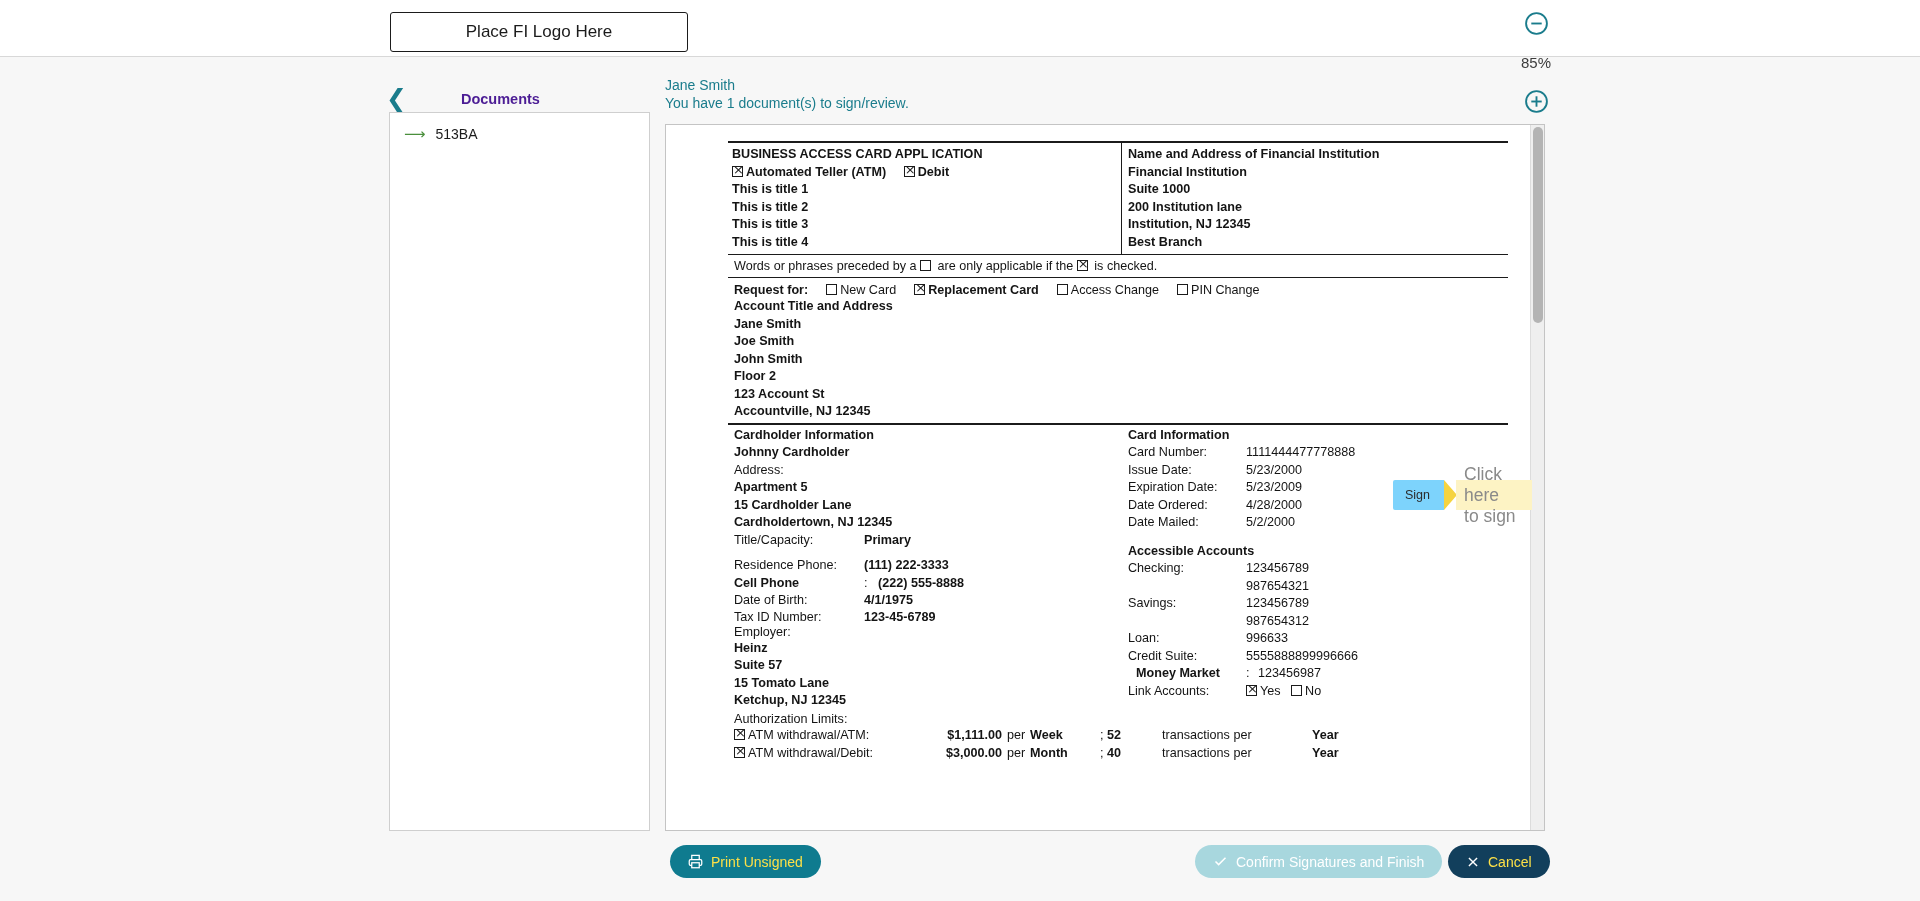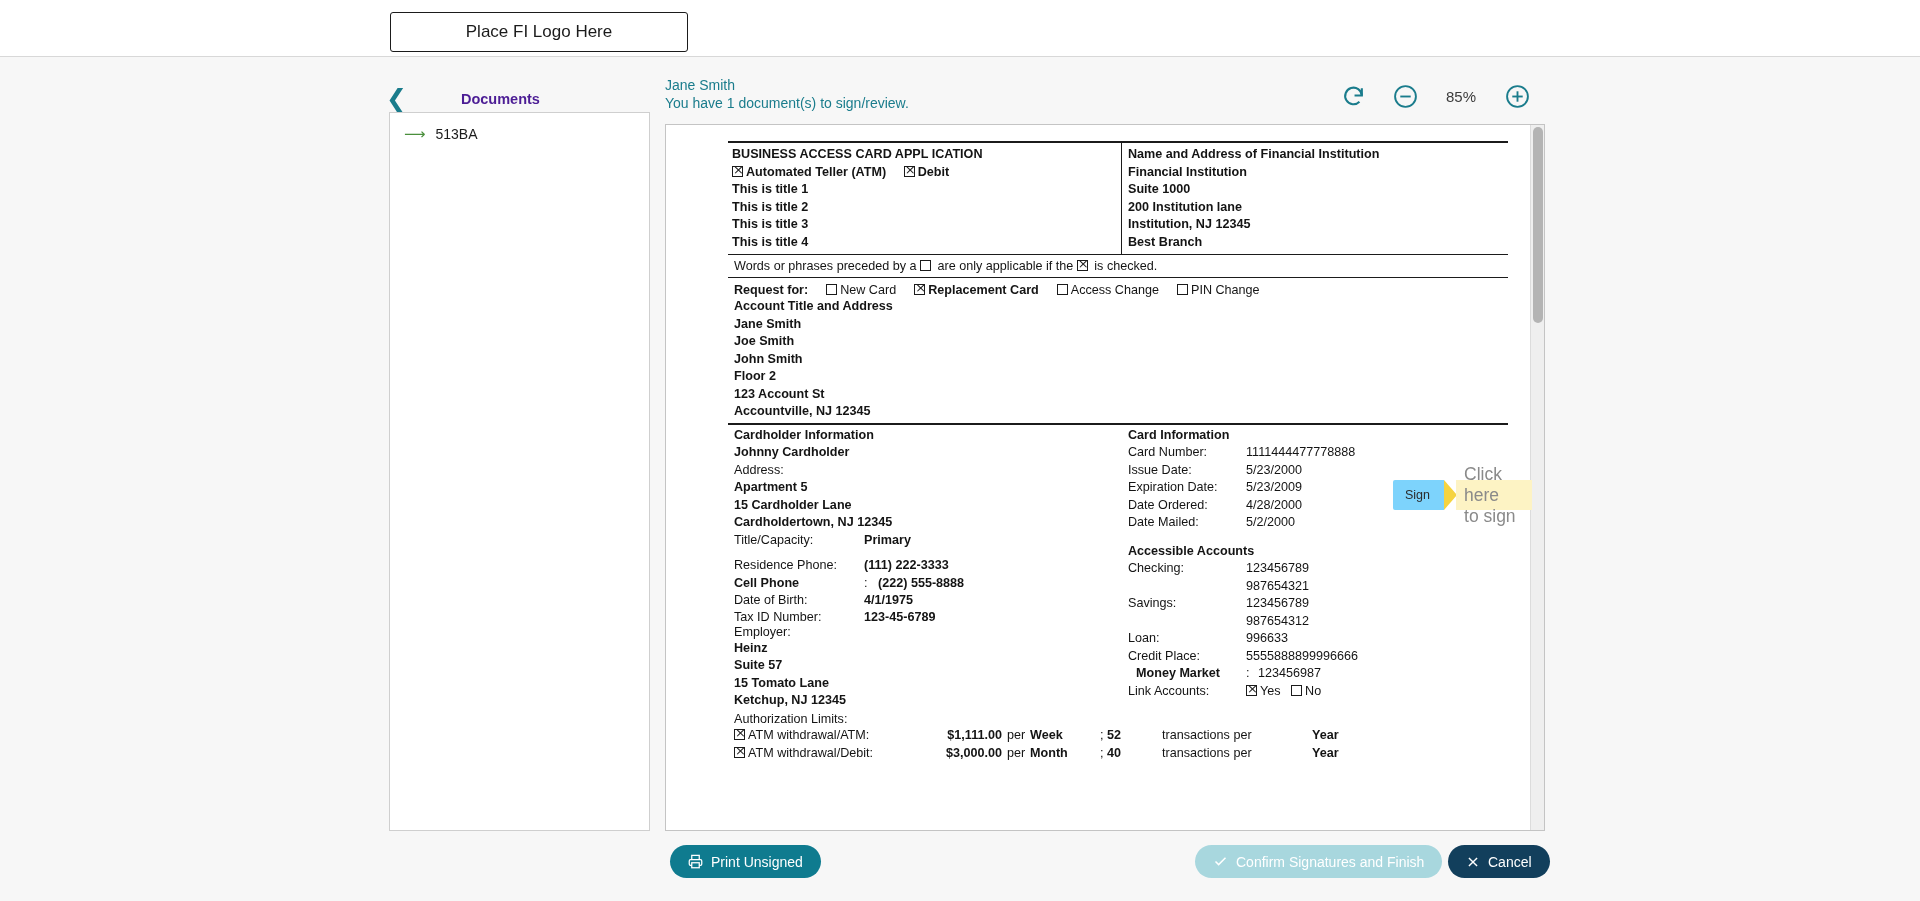--- a/index.html
+++ b/index.html
@@ -85,25 +85,26 @@
     line-height: 18px;
   }
   .user-sub {
     font-size: 14px;
     color: #1a7c8c;
     line-height: 18px;
   }
   
   .zoom-controls {
     position: absolute;
-    left: 1330px; top: 78px;
+    left: 1436px; top: 78px;
     width: 200px; height: 36px;
     display: flex; align-items: center;
     justify-content: flex-end;
-    gap: 26px;
+    gap: 18px;
+    flex-direction: column;
   }
   .circ-icon {
     width: 26px; height: 26px;
     border-radius: 50%;
     display: flex; align-items: center; justify-content: center;
     color: #1a7c8c;
     cursor: pointer;
   }
   .circ-icon svg { display: block; }
   .zoom-pct {
@@ -239,21 +240,21 @@
     padding: 0 16px 0 8px;
     margin-left: -1px;
   }
   
   .btn {
     position: absolute;
     height: 33px;
     border-radius: 17px;
     display: flex; align-items: center; justify-content: center;
     font-size: 14px;
-    color: #ffffff;
+    color: #fde047;
     cursor: pointer;
     border: none;
     white-space: nowrap;
     padding: 0 18px;
   }
   .btn .ic { margin-right: 8px; display: flex; align-items: center; }
   .btn-print { left: 670px; top: 845px; background: #0f7b8f; }
   .btn-confirm { left: 1195px; top: 845px; background: #a8d7de; color: #ffffff; }
   .btn-cancel { left: 1448px; top: 845px; background: #123f5c; }
 </style>
@@ -442,21 +443,21 @@
             </div>
             <div class="kv2">
               <span class="k"></span>
               <span class="v">987654312</span>
             </div>
             <div class="kv2">
               <span class="k">Loan:</span>
               <span class="v">996633</span>
             </div>
             <div class="kv2">
-              <span class="k">Credit Place:</span>
+              <span class="k">Credit Suite:</span>
               <span class="v">5555888899996666</span>
             </div>
             <div class="kv2">
               <span class="k b" style="padding-left:8px">Money Market</span>
               <span style="width:12px">:</span>
               <span class="v">123456987</span>
             </div>
             <div class="kv2">
               <span class="k">Link Accounts:</span>
               <span><span class="chk x"></span><span>Yes</span></span>

